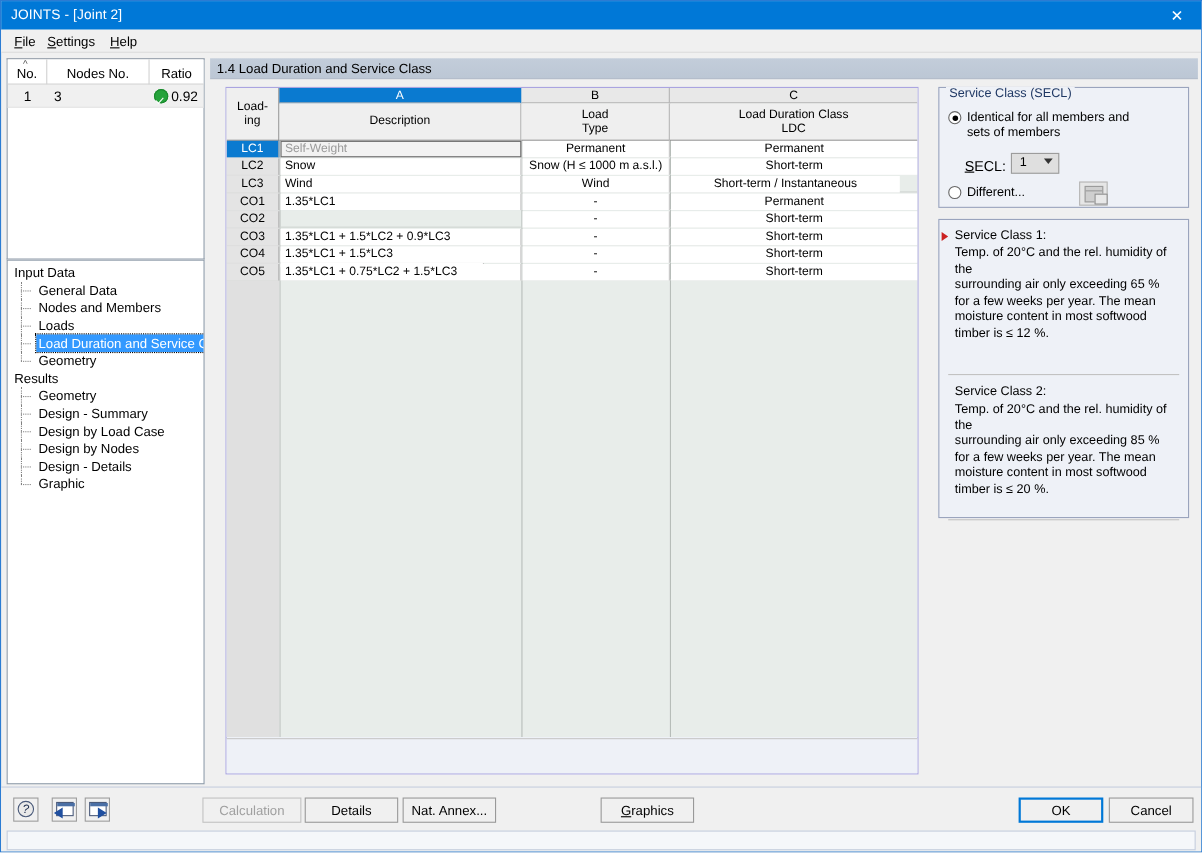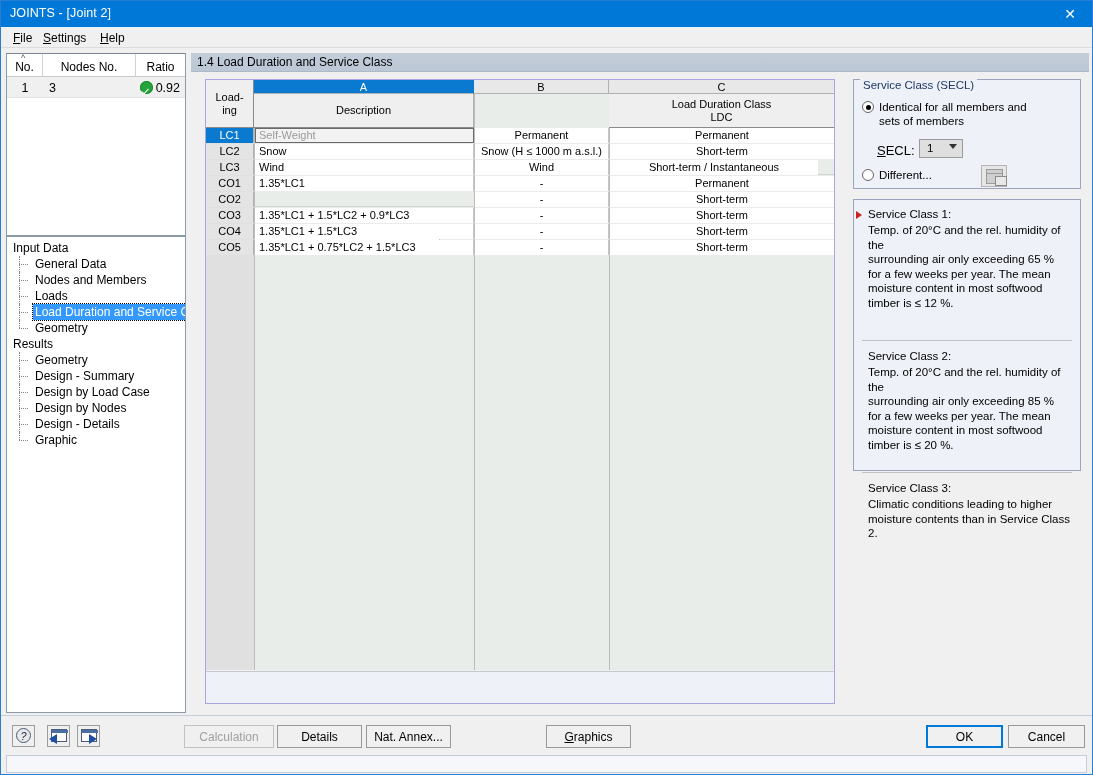--- a/index.html
+++ b/index.html
@@ -512,20 +512,24 @@
               <span>ing</span>
             </div>
             <div class="th-letter active" style="left:48px;  width:220px;">A</div>
             <div class="th-letter" style="left:268px; width:135px;">B</div>
             <div class="th-letter" style="left:403px; width:225px; border-right:none;">C</div>
 
             <div class="th-title" style="left:48px;  width:220px;">
               <span></span>
               <span>Description</span>
             </div>
+            <div class="th-title" style="left:268px; width:135px;">
+              <span>Load</span>
+              <span>Type</span>
+            </div>
             <div class="th-title" style="left:403px; width:225px; border-right:none;">
               <span>Load Duration Class</span>
               <span>LDC</span>
             </div>
           </div>
 
           <div class="tbl-row" style="top:48px;">
             <div class="tbl-cell rowhdr sel" style="left:0;width:48px;">LC1</div>
             <div class="tbl-cell c-desc focus" style="left:49px;width:219px;">Self-Weight</div>
             <div class="tbl-cell c-type center" style="left:269px;width:134px;">Permanent</div>
@@ -622,25 +626,20 @@
             <div class="sc-head">Service Class 2:</div>
             <div class="sc-text">Temp. of 20°C and the rel. humidity of the
 surrounding air only exceeding 85 %
 for a few weeks per year. The mean
 moisture content in most softwood
 timber is ≤ 20 %.</div>
           </div>
 
           <div class="sc-div" style="top:272px;"></div>
 
-          <div class="sc-block" style="top:282px;">
-            <div class="sc-head">Service Class 3:</div>
-            <div class="sc-text">Climatic conditions leading to higher
-moisture contents than in Service Class 2.</div>
-          </div>
         </div>
 
       </div>
     </div>
   </div>
 
   <div id="bottom-bar">
     <div class="iconbtn" style="left:11px;">
       <span class="ico-q">?</span>
     </div>

